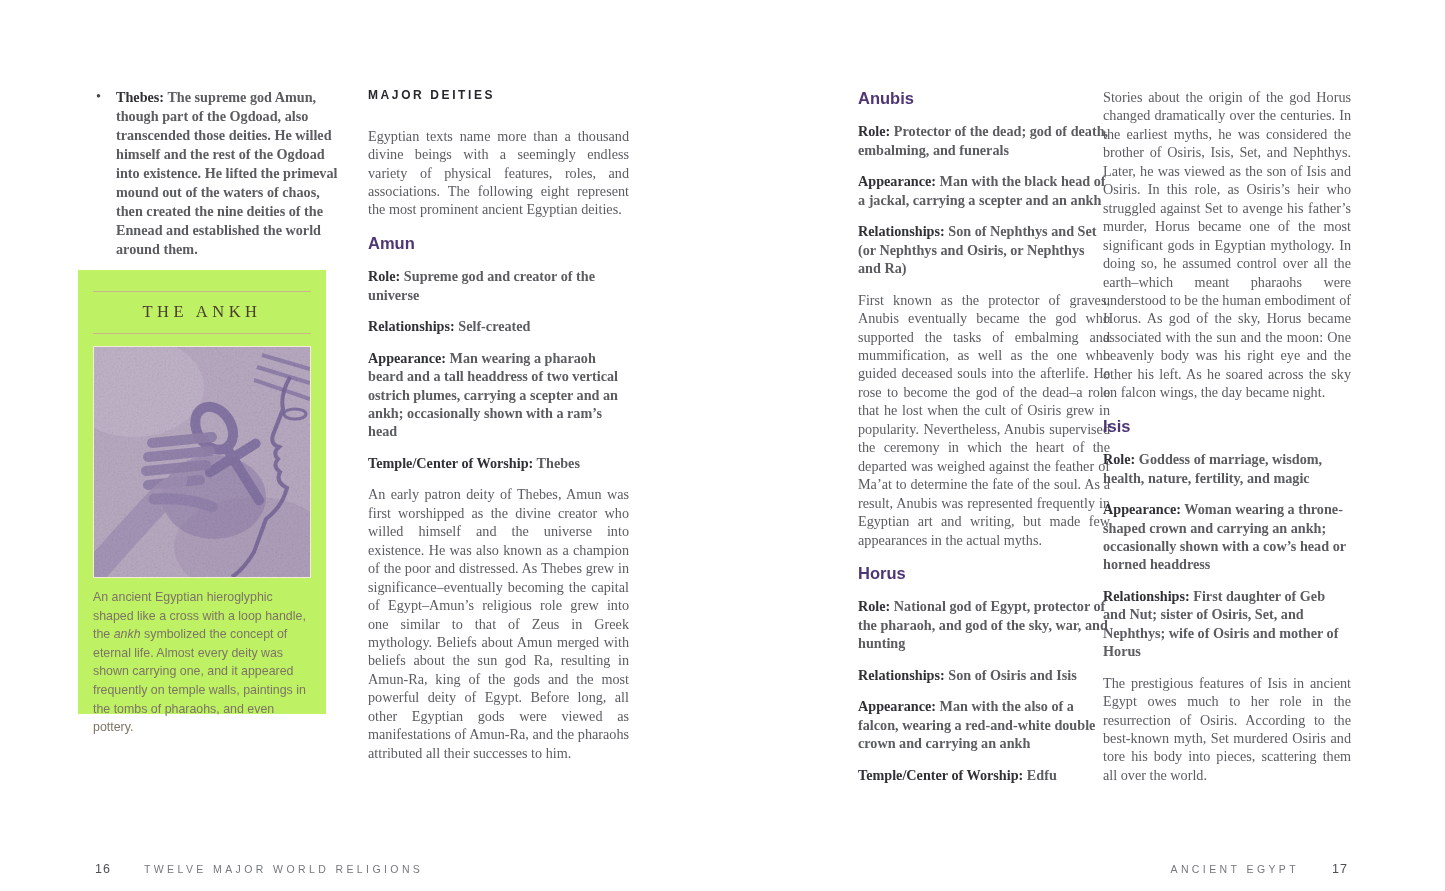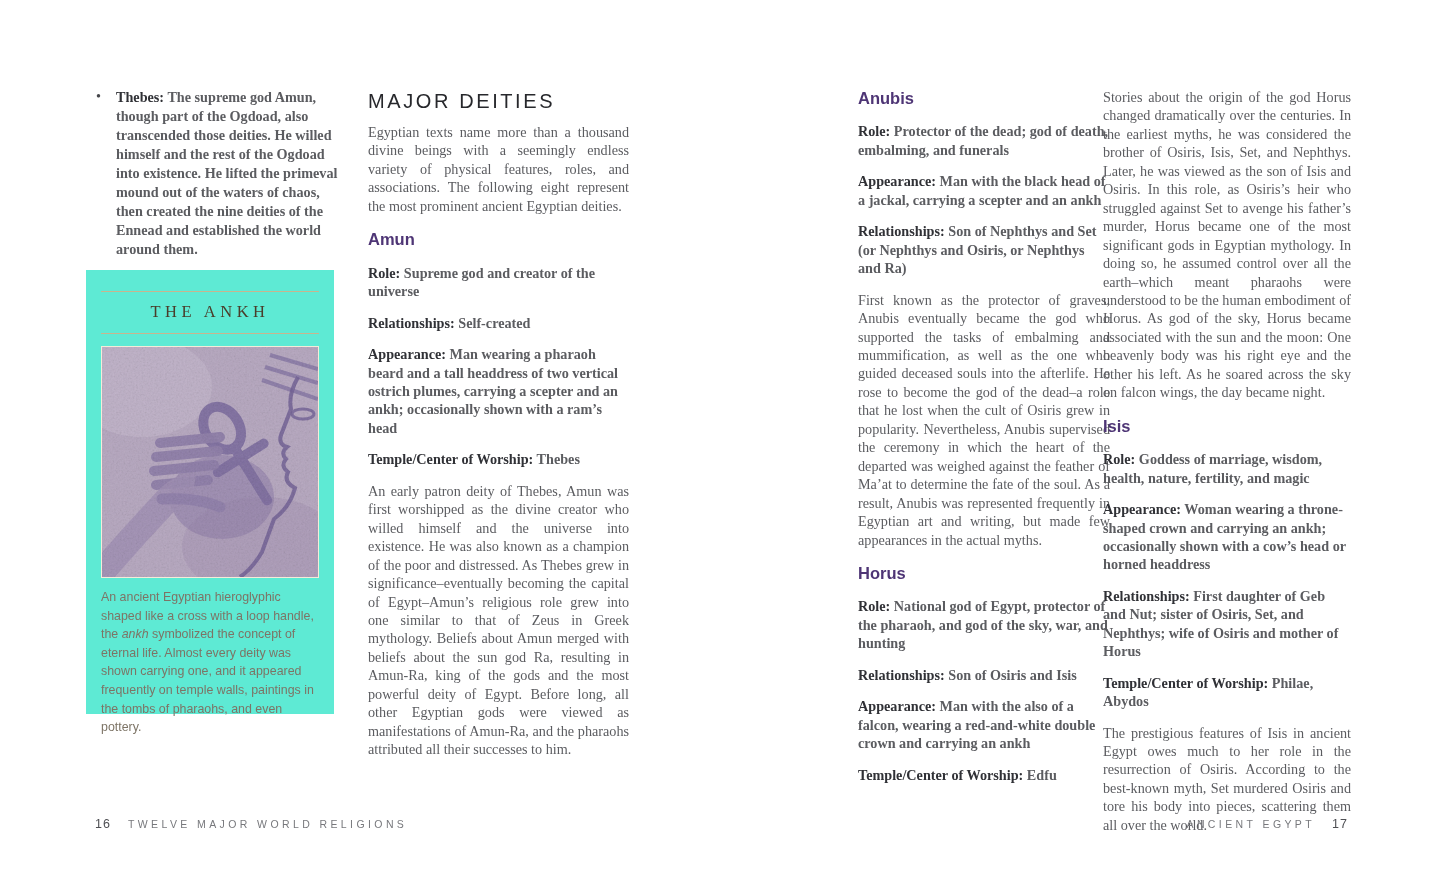--- a/index.html
+++ b/index.html
@@ -16,40 +16,40 @@
   p.para{margin:0 0 14px;text-align:justify;}
   p.field{margin:0 0 13px;text-align:left;}
   .label{font-weight:700;color:#303136;margin-top:6px;}
   .value{color:#5b5c60;font-weight:bold;}
 
   
   .bullet{position:relative;padding-left:21px;font-size:14.2px;line-height:1.34;color:#5b5c60;}
   .bullet .marker{position:absolute;left:1px;top:-1px;color:#45464a;}
 
   
-  .main-heading{font-family:"Liberation Sans",sans-serif;font-size:20px;font-weight:400;
-                letter-spacing:2.6px;color:#27282c;margin:0 0 9px;}
+  .main-heading{font-family:"Liberation Sans",sans-serif;font-size:12px;font-weight:700;
+                letter-spacing:2.6px;color:#27282c;margin:0 0 23px;}
   .deity-name{font-family:"Liberation Sans",sans-serif;font-size:16.5px;font-weight:700;
               color:#4e3575;margin:7px 0 13px;}
   .deity-name.first{margin-top:0;}
 
   
-  .ankh-box{position:absolute;left:86px;top:270px;width:248px;height:444px;background:#5eead4;
+  .ankh-box{position:absolute;left:78px;top:270px;width:248px;height:444px;background:#bef264;
             box-sizing:border-box;padding:21px 15px 0;}
   .ankh-rule{height:1px;background:#c9b58e;}
   .ankh-title{text-align:center;color:#4a3d2a;letter-spacing:4.5px;font-size:16.5px;
               padding:10px 0 11px;font-weight:400;}
   .ankh-img{margin-top:12px;width:218px;height:232px;border:1px solid #f4ecd9;box-sizing:border-box;
             overflow:hidden;}
   .ankh-img svg{display:block;}
   .ankh-caption{margin-top:10px;font-family:"Liberation Sans",sans-serif;font-size:12.4px;
                 line-height:1.5;color:#7d7466;text-align:left;}
 
   
-  .footer{position:absolute;top:817px;display:flex;align-items:baseline;gap:17px;
+  .footer{position:absolute;top:862px;display:flex;align-items:baseline;gap:33px;
           font-family:"Liberation Sans",sans-serif;}
   #footer-left{left:95px;}
   #footer-right{right:97px;}
   .footer .pgnum{font-size:12.5px;color:#4e4f53;letter-spacing:1px;}
   .footer .running{font-size:10.5px;letter-spacing:3.4px;color:#77787c;}
 </style>
 </head>
 <body>
 
 <div id="canvas">
@@ -137,21 +137,20 @@
     <p class="field"><span class="label">Temple/Center of Worship:</span><span class="value"> Edfu</span></p>
   </div>
 
   <div class="col body-text" id="col4">
     <p class="para">Stories about the origin of the god Horus changed dramatically over the centuries. In the earliest myths, he was considered the brother of Osiris, Isis, Set, and Nephthys. Later, he was viewed as the son of Isis and Osiris. In this role, as Osiris’s heir who struggled against Set to avenge his father’s murder, Horus became one of the most significant gods in Egyptian mythology. In doing so, he assumed control over all the earth–which meant pharaohs were understood to be the human embodiment of Horus. As god of the sky, Horus became associated with the sun and the moon: One heavenly body was his right eye and the other his left. As he soared across the sky on falcon wings, the day became night.</p>
 
     <h2 class="deity-name">Isis</h2>
     <p class="field"><span class="label">Role:</span><span class="value"> Goddess of marriage, wisdom, health, nature, fertility, and magic</span></p>
     <p class="field"><span class="label">Appearance:</span><span class="value"> Woman wearing a throne-shaped crown and carrying an ankh; occasionally shown with a cow’s head or horned headdress</span></p>
     <p class="field"><span class="label">Relationships:</span><span class="value"> First daughter of Geb and Nut; sister of Osiris, Set, and Nephthys; wife of Osiris and mother of Horus</span></p>
-    <p class="field"><span class="label">Temple/Center of Worship:</span><span class="value"> Philae, Abydos</span></p>
     <p class="para">The prestigious features of Isis in ancient Egypt owes much to her role in the resurrection of Osiris. According to the best-known myth, Set murdered Osiris and tore his body into pieces, scattering them all over the world.</p>
   </div>
 
   <div class="footer" id="footer-left">
     <span class="pgnum">16</span>
     <span class="running">TWELVE MAJOR WORLD RELIGIONS</span>
   </div>
   <div class="footer" id="footer-right">
     <span class="running">ANCIENT EGYPT</span>
     <span class="pgnum">17</span>

